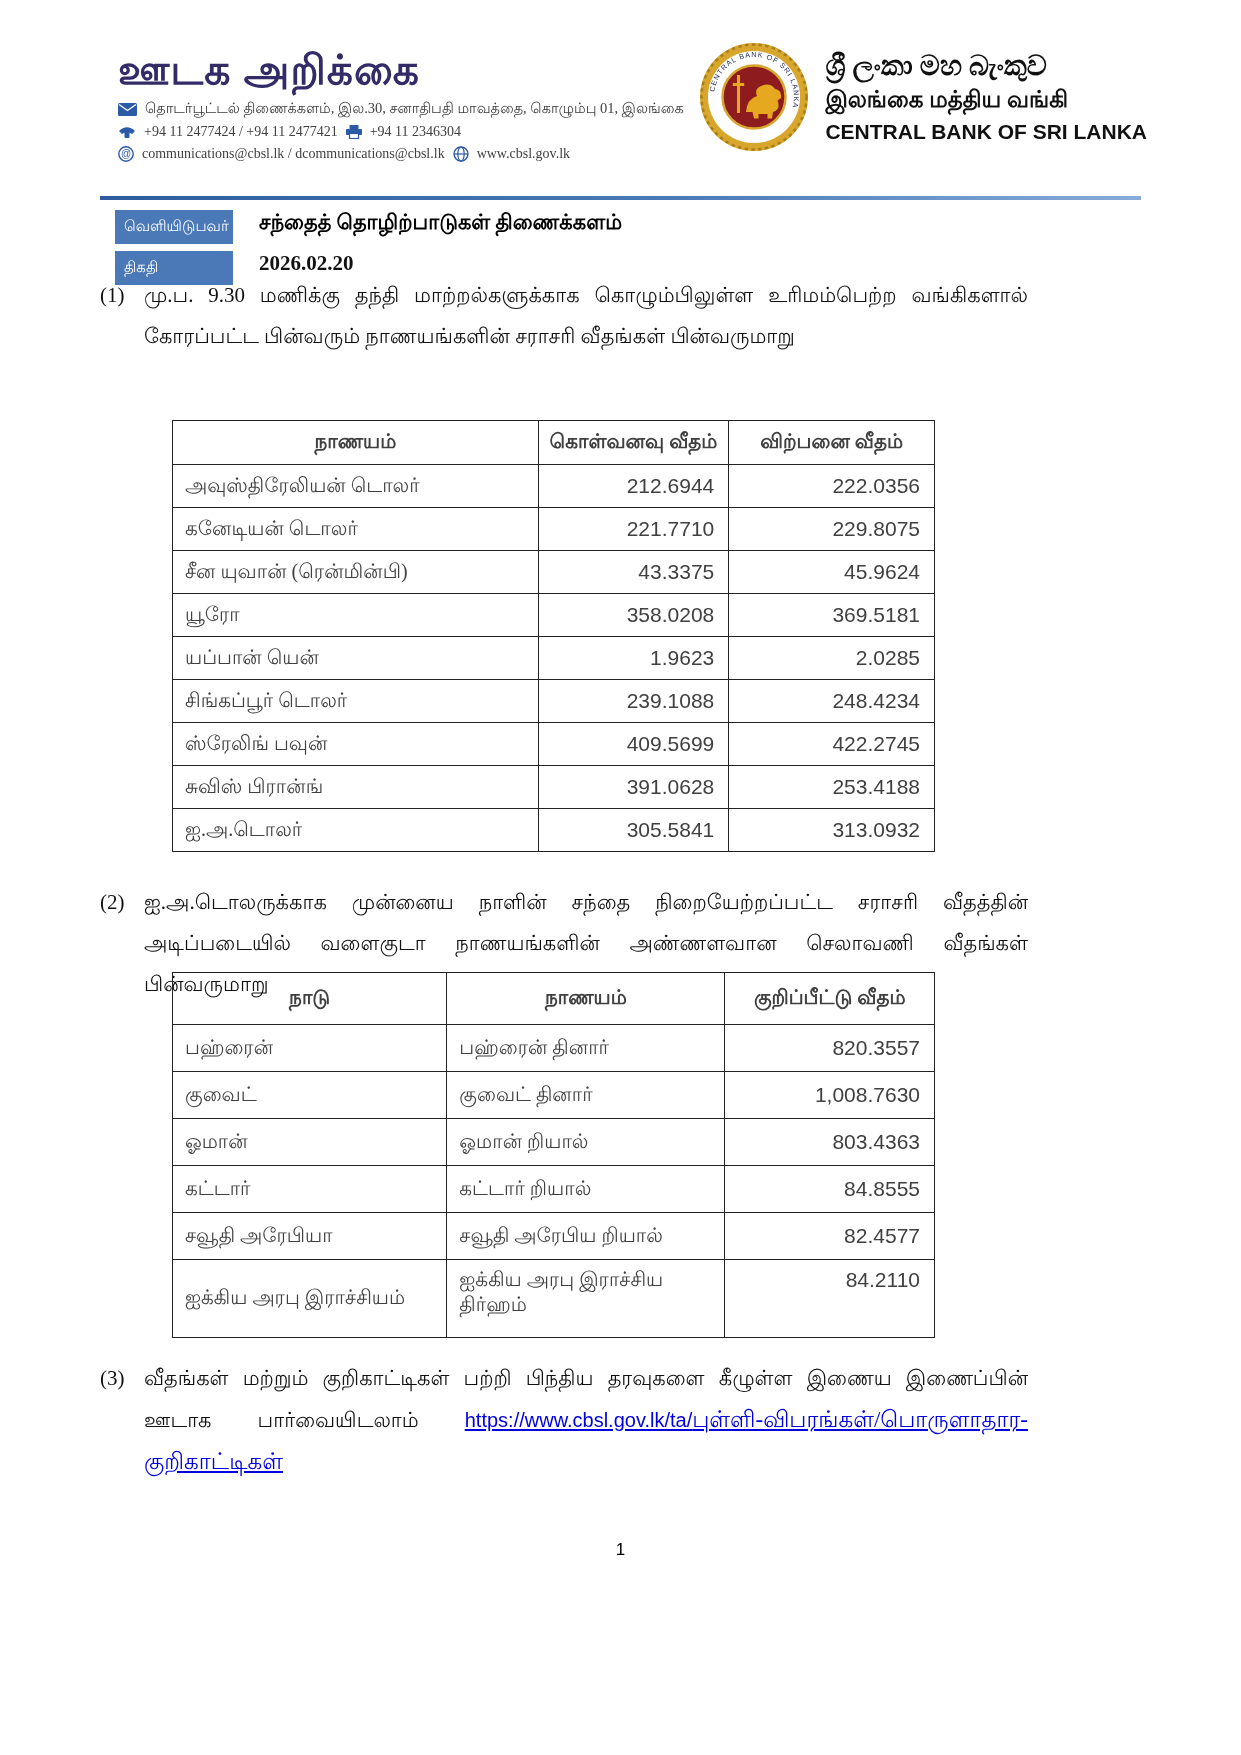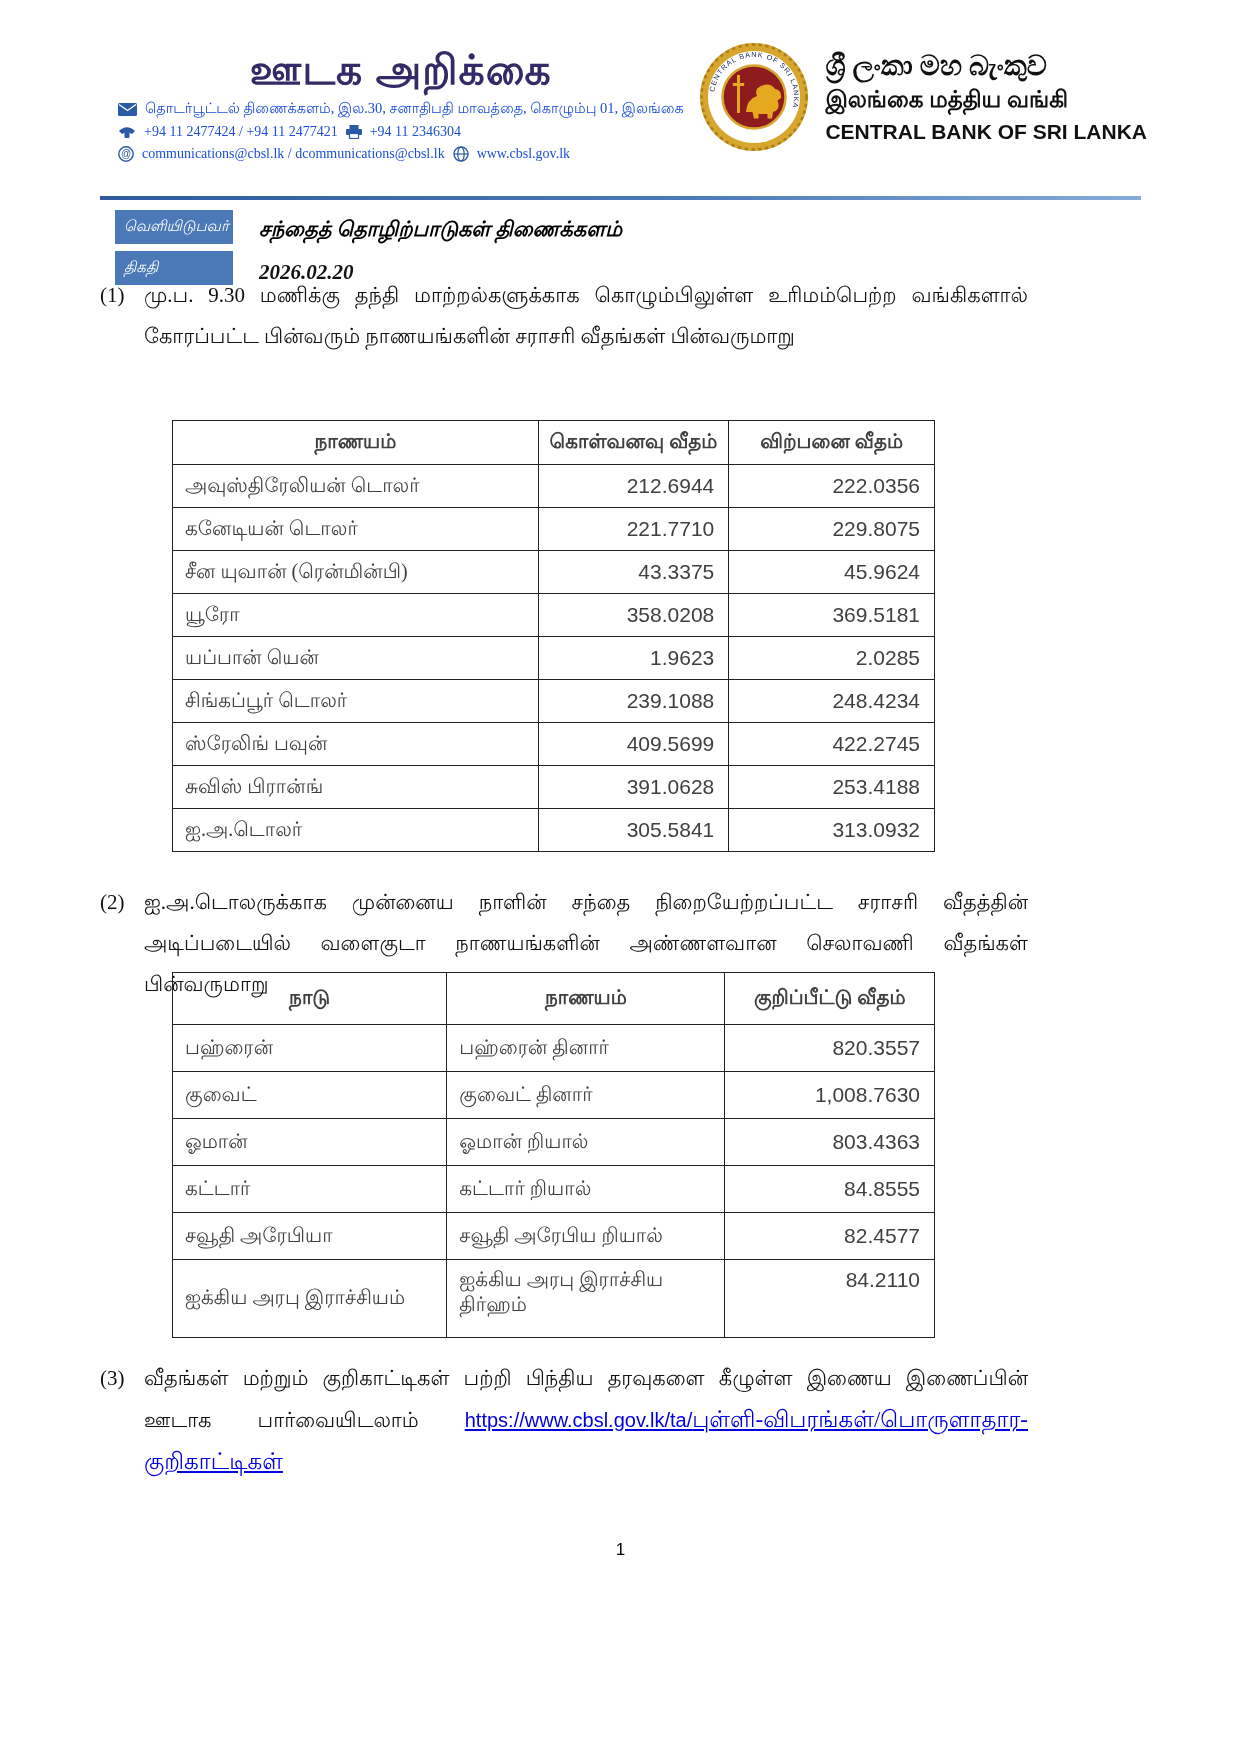--- a/index.html
+++ b/index.html
@@ -1,41 +1,41 @@
 <!DOCTYPE html>
 <html><head>
 <meta charset="utf-8">
 <style>
   * { margin:0; padding:0; box-sizing:border-box; }
   body { background:#ffffff; font-family:"Liberation Serif", serif; color:#111; }
   .page { position:relative; width:1241px; height:1755px; background:#fff; overflow:hidden; }
 
   
-  .masthead { position:absolute; left:118px; top:48px;text-align:center; }
+  .masthead { position:absolute; left:118px; top:48px; }
   .masthead-title { font-family:"Liberation Sans", sans-serif; font-weight:bold;
                     font-size:41px; line-height:44px; color:#322b68; letter-spacing:1px; }
   .contact { margin-top:8px; display:flex; flex-direction:column; gap:6px; }
-  .contact-line { display:flex; align-items:center; gap:8px; font-size:14.5px; color:#1d4ed8; }
+  .contact-line { display:flex; align-items:center; gap:8px; font-size:14.5px; color:#404040; }
   .contact-line .latin { font-family:Liberation Serif, serif; font-size:14px; }
   .icn { flex:0 0 auto; display:inline-block; }
 
   
   .brand { position:absolute; right:94px; top:42px; display:flex; align-items:center; gap:16px; }
   .brand-names { display:flex; flex-direction:column; gap:4px; }
   .brand-sinhala { font-size:28px; font-weight:bold; font-family:"Liberation Serif", serif; }
   .brand-tamil   { font-size:23px; font-weight:bold; font-family:"Liberation Serif", serif; }
   .brand-english { font-size:21px; font-weight:900; font-family:"Liberation Sans", sans-serif; letter-spacing:0px; }
 
   
   .rule { position:absolute; left:100px; top:196px; width:1041px; height:4px;
           background:linear-gradient(90deg,#2d5b9e 0%, #4a79b7 55%, #86abd8 100%); }
 
   
   .meta { position:absolute; left:115px; top:210px; display:flex; flex-direction:column; gap:7px; }
-  .meta-row { display:flex; align-items:flex-end;font-style:italic; }
+  .meta-row { display:flex; align-items:flex-start; }
   .badge { width:118px; height:34px; background:#4b79b7; color:#ffffff; font-size:15px;
            display:flex; align-items:center; padding-left:9px; font-family:"Liberation Serif", serif; }
   .meta-value { margin-left:26px; font-size:21px; font-weight:bold; color:#000; }
   .meta-date  { margin-left:26px; font-size:21px; font-weight:bold; font-family:"Liberation Serif", serif; }
 
   
   .para { position:absolute; left:100px; width:928px; display:flex; font-size:21px; line-height:41px; }
   .para-num { flex:0 0 44px; }
   .para-body { flex:1; text-align:justify; }
   .para3-link { color:#0000e0; text-decoration:underline; cursor:pointer; }

